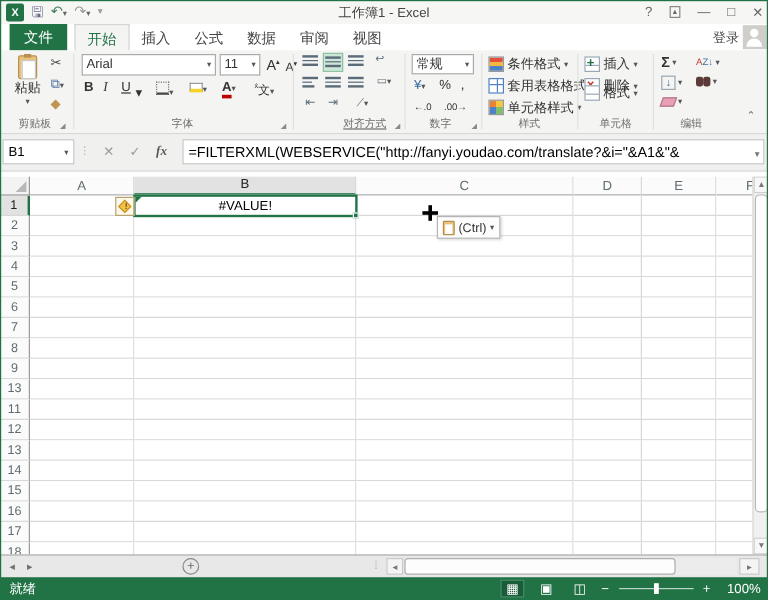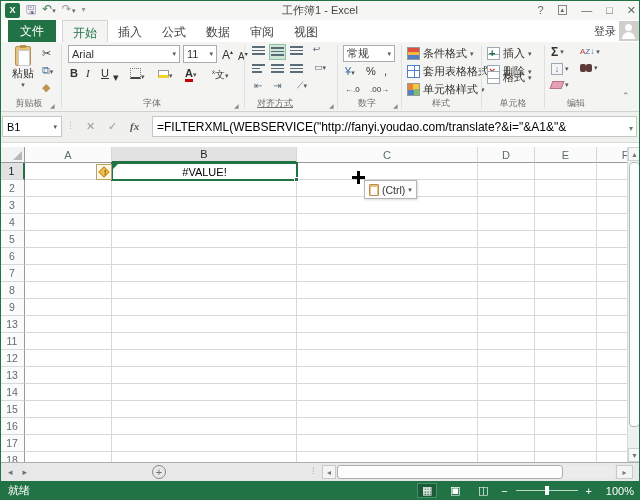--- a/index.html
+++ b/index.html
@@ -227,21 +227,21 @@
     <div class="alignbtn sel" style="left:269px; top:2px;"><span class="bars"><i></i><i></i><i></i></span></div>
     <div class="alignbtn" style="left:288px; top:2px;"><span class="bars"><i></i><i></i><i></i></span></div>
     <div class="alignbtn" style="left:308px; top:2px; font-size:9px; color:#5a6c7a;">↩</div>
     <div class="alignbtn" style="left:250px; top:20px;"><span class="bars l"><i></i><i></i><i></i></span></div>
     <div class="alignbtn" style="left:269px; top:20px;"><span class="bars"><i></i><i></i><i></i></span></div>
     <div class="alignbtn" style="left:288px; top:20px;"><span class="bars"><i></i><i></i><i></i></span></div>
     <div class="alignbtn" style="left:308px; top:20px; font-size:9px; color:#5a6c7a; width:24px;">▭<span class="drop">▾</span></div>
     <div class="alignbtn" style="left:250px; top:38px; font-size:10px; color:#5a6c7a;">⇤</div>
     <div class="alignbtn" style="left:269px; top:38px; font-size:10px; color:#5a6c7a;">⇥</div>
     <div class="alignbtn" style="left:290px; top:38px; font-size:9px; color:#5a6c7a; width:24px;">⟋<span class="drop">▾</span></div>
-    <div class="grp-label" style="left:229px; width:92px;text-decoration:underline;">对齐方式</div>
+    <div class="grp-label" style="left:258px; width:92px;text-decoration:underline;">对齐方式</div>
     <span class="launcher" style="left:329px;">◢</span>
     <div class="vsep" style="left:337px;"></div>
 
     <div class="combo" style="left:343px; top:3px; width:52px; height:17px;">
       <span>常规</span>
         <span class="drop">▾</span>
     </div>
     <span class="mini" style="left:345px; top:23px; color:#3a6ea5;"><span>¥</span><span class="drop">▾</span></span>
     <span class="mini" style="left:366px; top:23px;">%</span>
     <span class="mini" style="left:384px; top:23px;">,</span>

